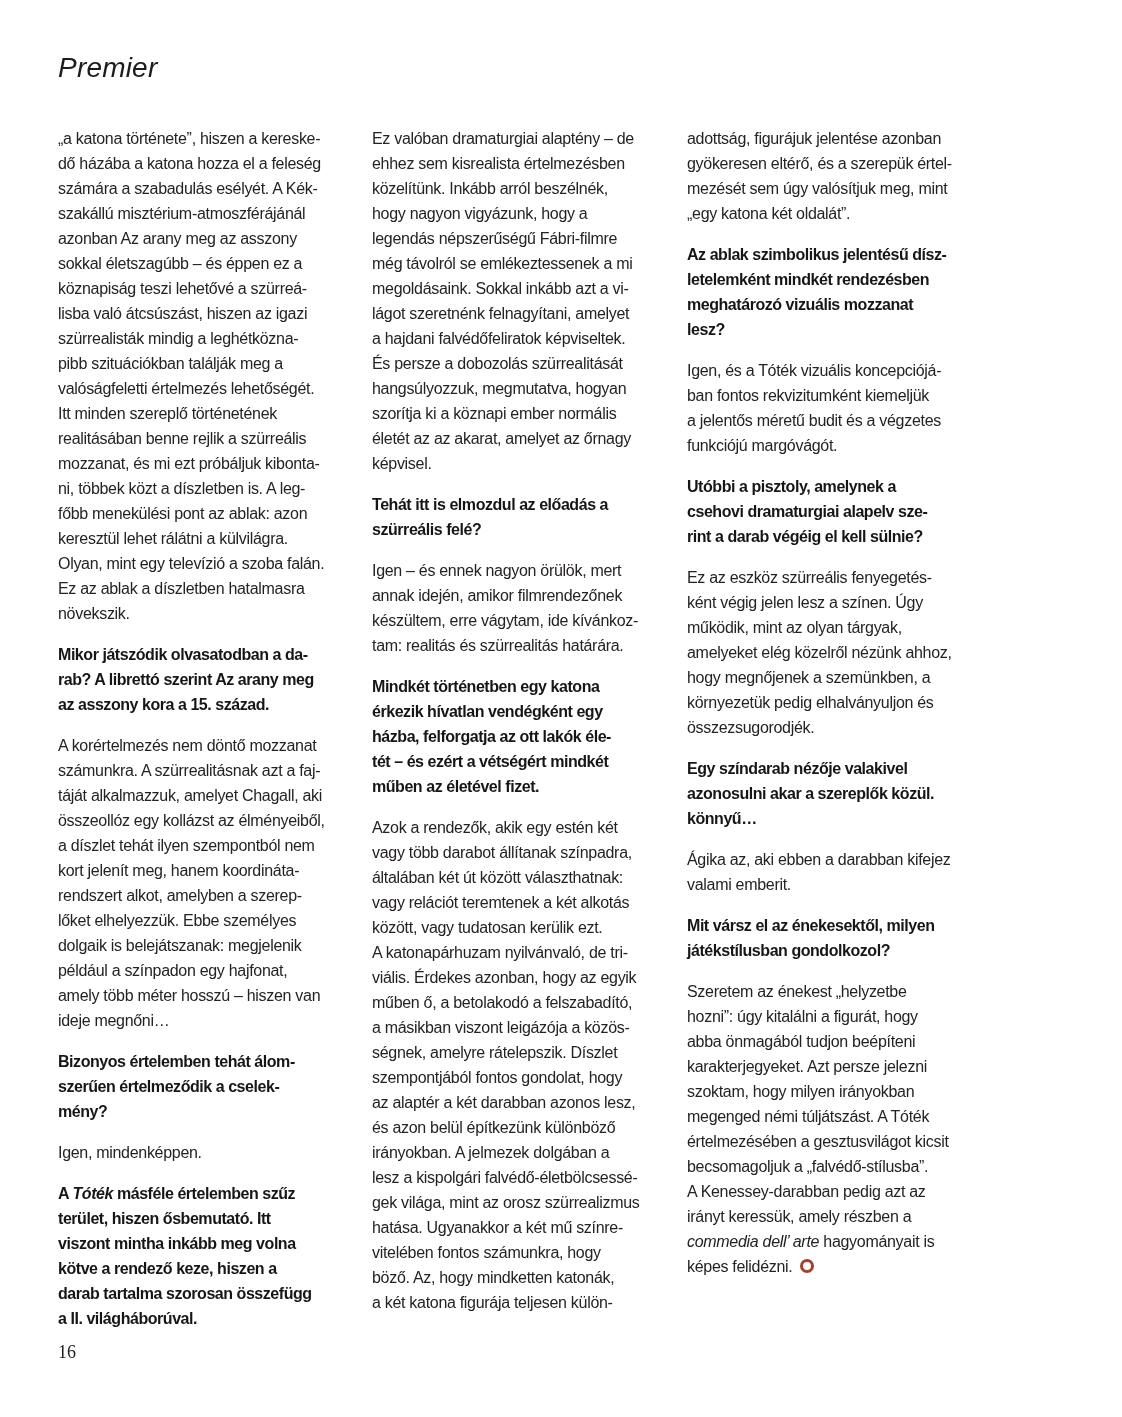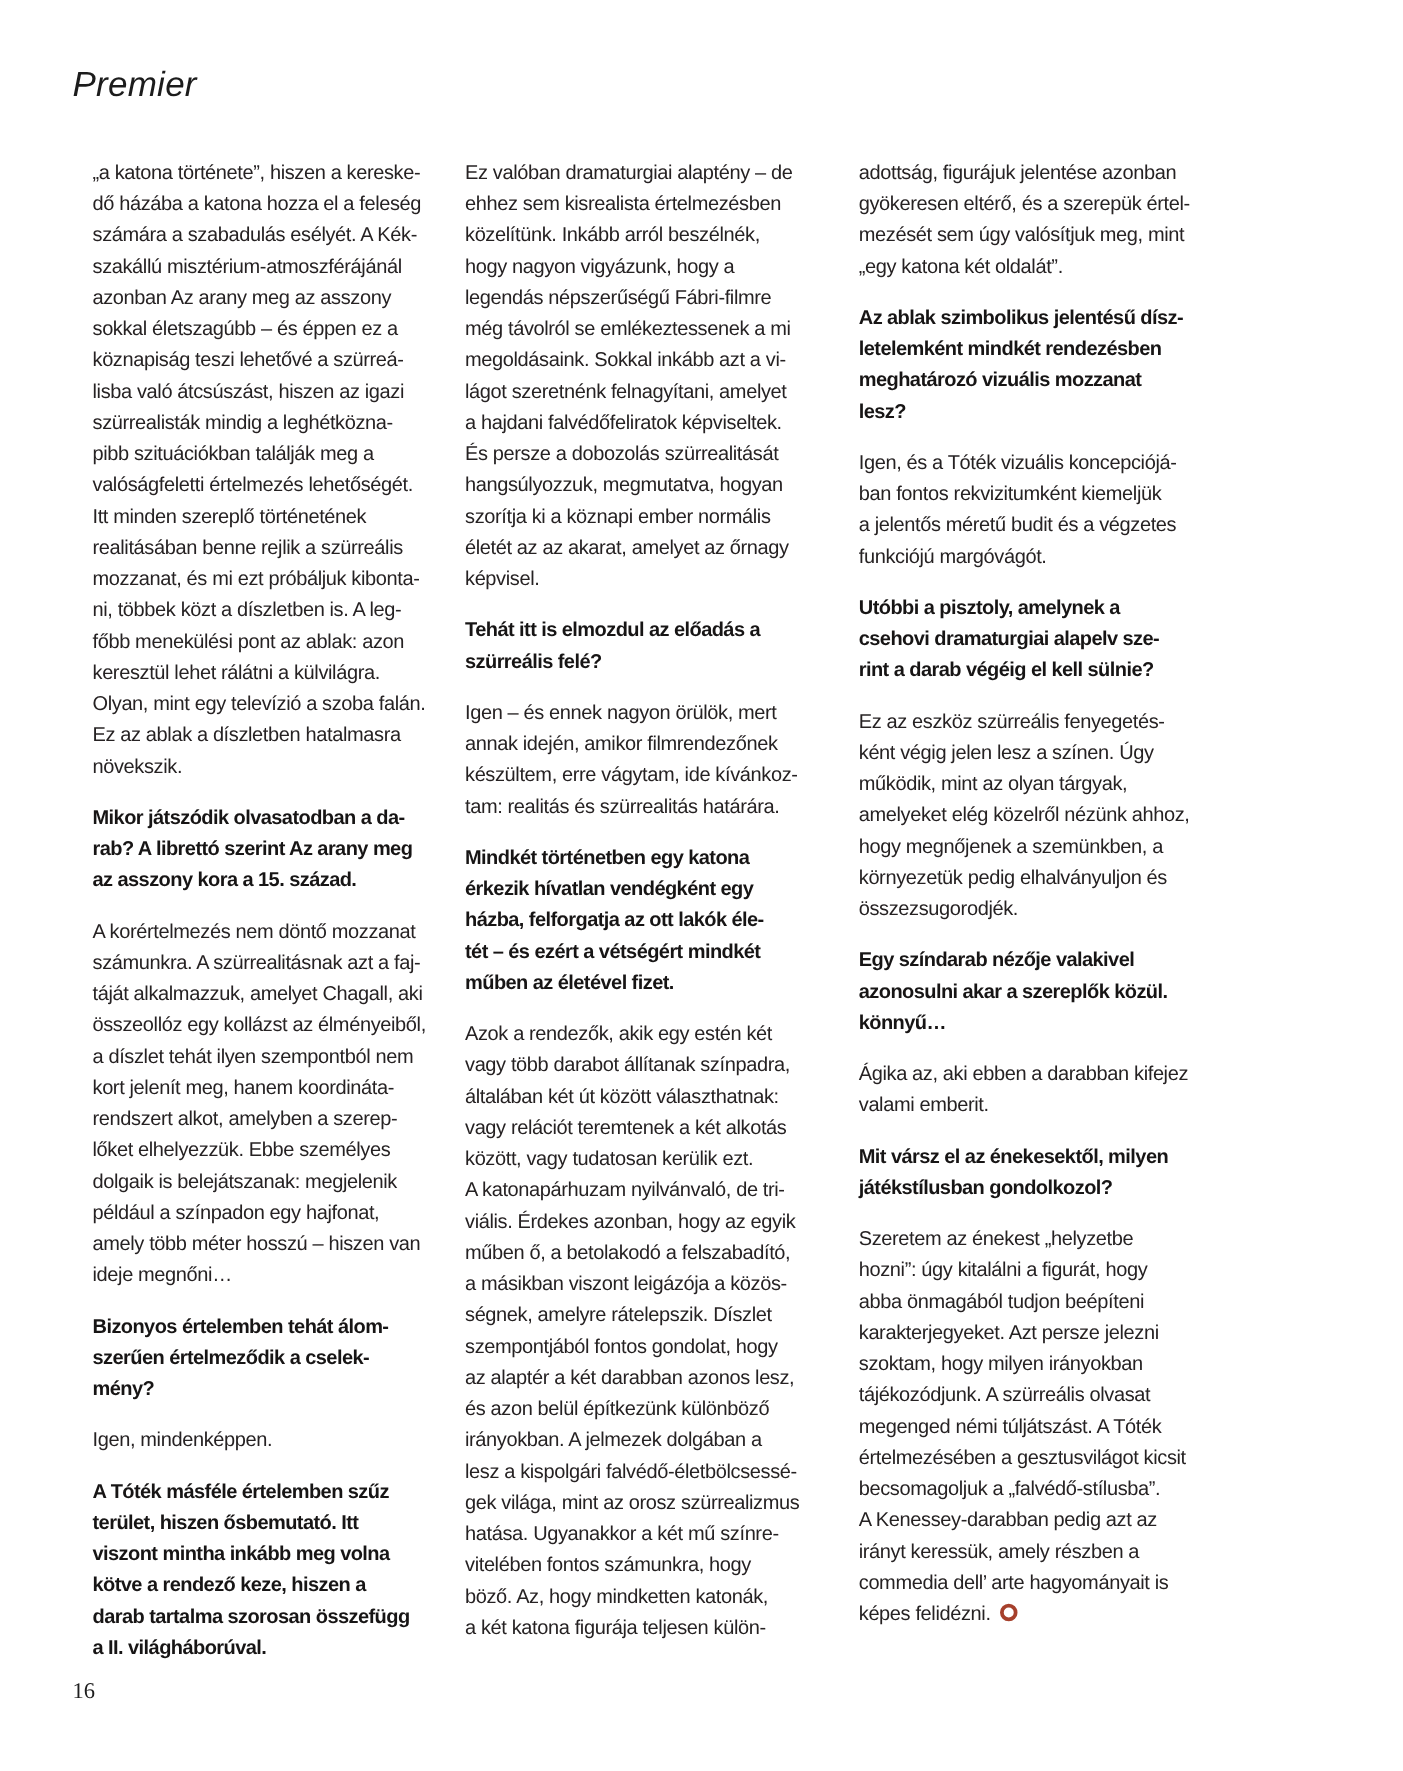--- a/index.html
+++ b/index.html
@@ -23,39 +23,39 @@
     font-weight: 400;
     letter-spacing: 0.2px;
     color: #1c1c1c;
     font-style: italic;
   }
   .col {
     position: absolute;
     top: 126px;
     width: 294px;
   }
-  .col-1 { left: 74px; }
+  .col-1 { left: 58px; }
   .col-2 { left: 372px; }
   .col-3 { left: 687px; }
   .block { margin: 0 0 16px 0; }
   .block:last-child { margin-bottom: 0; }
   .line {
     white-space: pre;
     height: 25px;
     line-height: 25px;
     font-size: 16px;
     letter-spacing: -0.3px;
     color: #262223;
   }
   .question .line {
     font-weight: bold;
     letter-spacing: -0.45px;
     color: #171515;
   }
-  .italic { }
+  .italic { font-style: italic; }
   .end-mark {
     display: inline-block;
     width: 8px;
     height: 8px;
     border: 3px solid #a6402c;
     border-radius: 50%;
     margin-left: 3px;
     vertical-align: -1px;
   }
   .page-number {
@@ -233,21 +233,20 @@
     <div class="block question">
       <div class="line">Mit vársz el az énekesektől, milyen</div>
       <div class="line">játékstílusban gondolkozol?</div>
     </div>
     <div class="block answer">
       <div class="line">Szeretem az énekest „helyzetbe</div>
       <div class="line">hozni”: úgy kitalálni a figurát, hogy</div>
       <div class="line">abba önmagából tudjon beépíteni</div>
       <div class="line">karakterjegyeket. Azt persze jelezni</div>
       <div class="line">szoktam, hogy milyen irányokban</div>
-      <div class="line">tájékozódjunk. A szürreális olvasat</div>
       <div class="line">megenged némi túljátszást. A Tóték</div>
       <div class="line">értelmezésében a gesztusvilágot kicsit</div>
       <div class="line">becsomagoljuk a „falvédő-stílusba”.</div>
       <div class="line">A Kenessey-darabban pedig azt az</div>
       <div class="line">irányt keressük, amely részben a</div>
       <div class="line"><span class="italic">commedia dell’ arte</span><span> hagyományait is</span></div>
       <div class="line"><span>képes felidézni. </span><span class="end-mark"></span></div>
     </div>
   </div>
 

